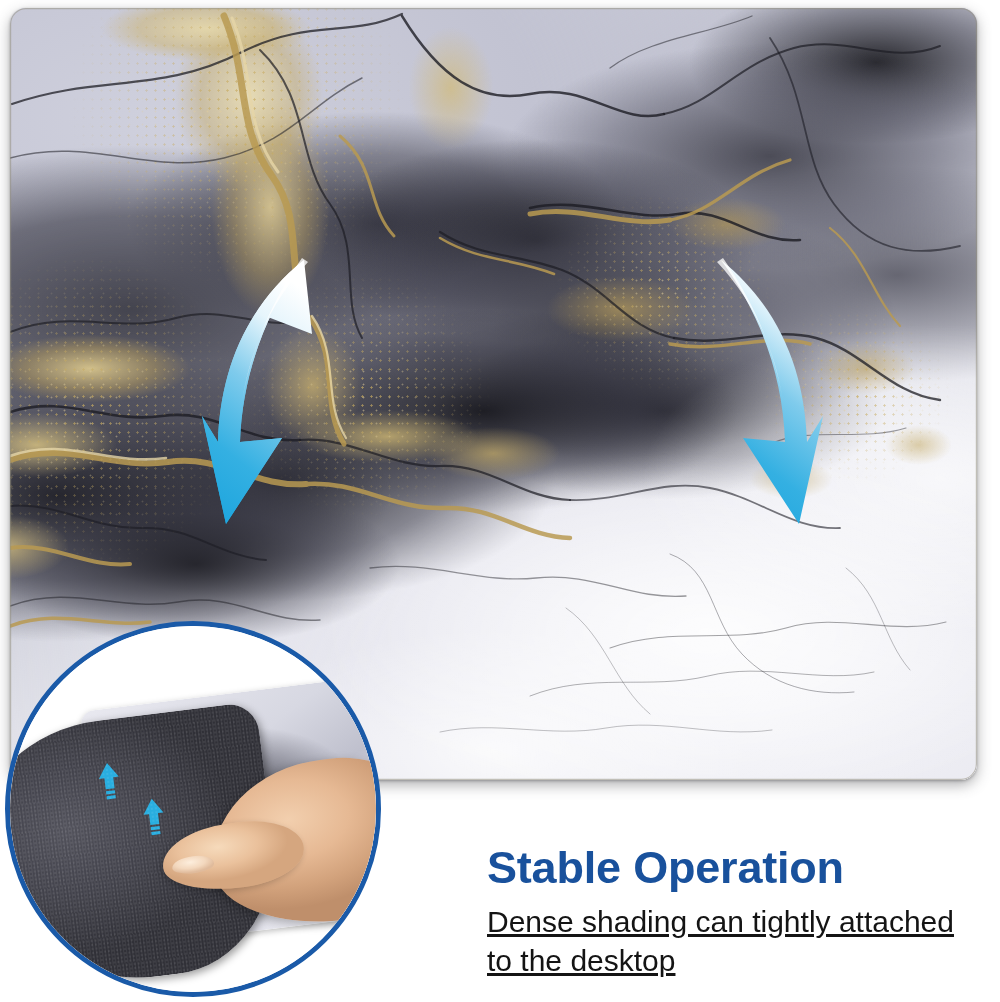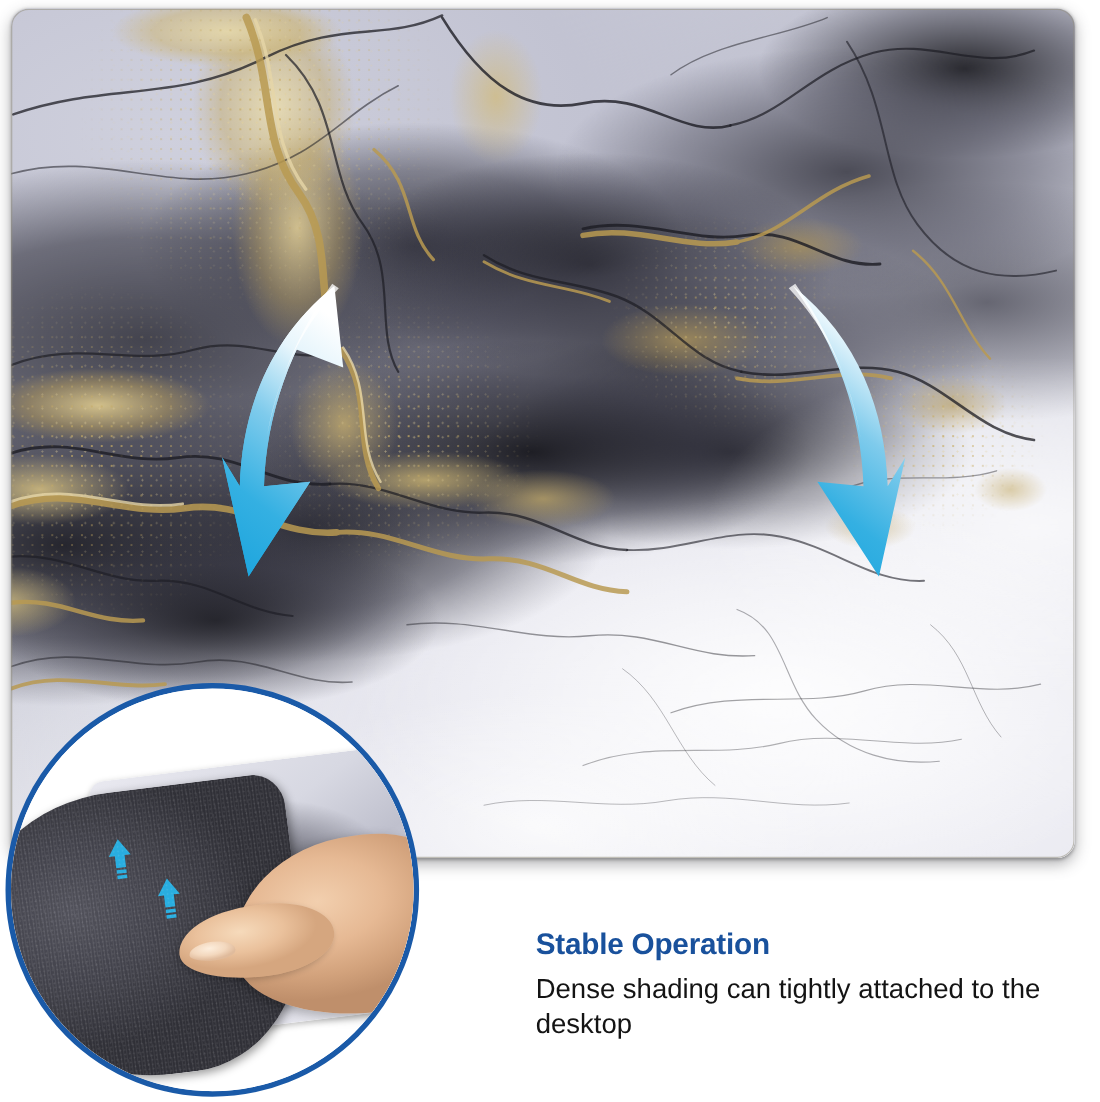--- a/index.html
+++ b/index.html
@@ -119,24 +119,24 @@
   .ins-thumb{position:absolute;left:-22%;top:32%;width:62%;height:40%;
             background:radial-gradient(58% 60% at 40% 34%, #f6dabb 0%, #eac19c 48%, #d5a67f 85%);
             border-radius:50% 42% 46% 54% / 56% 50% 50% 44%;
             box-shadow:-2px 2px 6px rgba(0,0,0,.2);}
   .ins-nail{position:absolute;left:6%;top:44%;width:30%;height:26%;
             background:radial-gradient(60% 60% at 44% 34%, #fdeedd 0%, #f3d8be 60%, #e0bb9c 100%);
             border-radius:52% 48% 46% 54% / 58% 56% 44% 42%;}
 
   
   .txt{position:absolute;left:487px;top:844px;width:470px;}
-  .headline{font-size:27px;font-weight:bold;color:#19519c;letter-spacing:-.2px;
+  .headline{font-size:45px;font-weight:bold;color:#19519c;letter-spacing:-.2px;
             line-height:1.06;margin:0;}
-  .subline{font-size:25px;color:#141414;line-height:1.3;margin:10px 0 0 0;
-           font-weight:400;}
+  .subline{font-size:30px;color:#141414;line-height:1.3;margin:10px 0 0 0;
+           font-weight:400;text-decoration:underline;}
 </style>
 </head>
 <body>
 
 <div class="pad-wrap">
   <div class="pad">
 
     <div class="layer l-base"></div>
     <div class="layer l-dark1"></div>
     <div class="layer l-dark2"></div>

